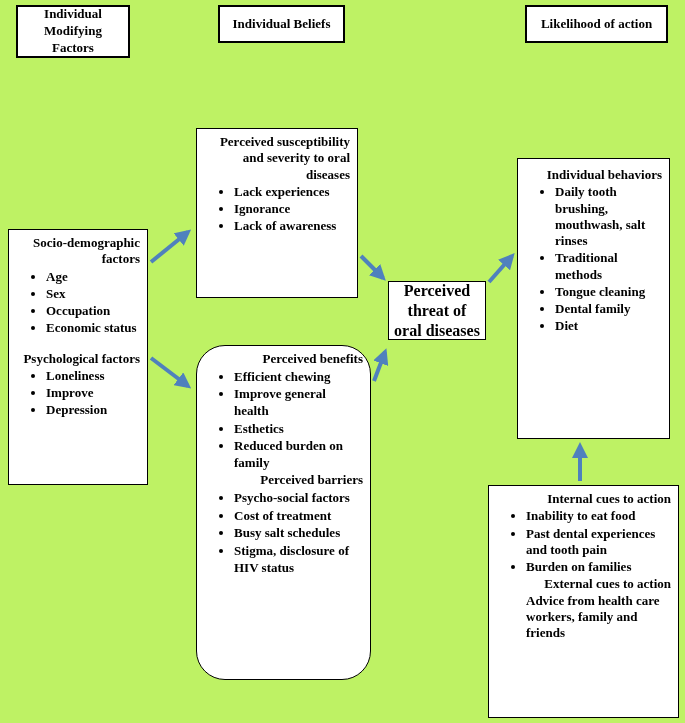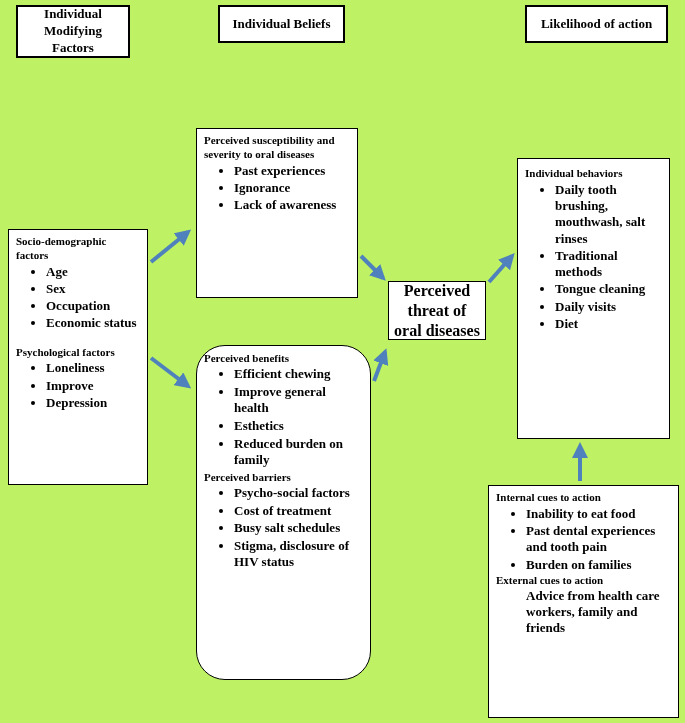--- a/index.html
+++ b/index.html
@@ -4,21 +4,21 @@
 <style>
   :root { --arrow-color:#4f81bd; --border-color:#000000; }
   * { box-sizing: border-box; }
   html, body { margin:0; padding:0; background:#ffffff; }
   body { font-family:"Liberation Serif", serif; font-weight:700; color:#000; }
   #canvas { position:relative; width:685px; height:723px; background:#bef264; overflow:hidden; }
 
   .box { position:absolute; background:#fff; border:1.5px solid var(--border-color); padding:5px 7px; font-size:13px; line-height:1.25; }
   .header-box { border-width:2px; display:flex; align-items:center; justify-content:center; text-align:center; padding:3px 6px; font-size:13px; line-height:1.3; }
 
-  .sec-title { font-size:11px; }
+  .sec-title { font-size:13px;text-align:right; }
   .gap { margin-top:14px; }
   ul { margin:1px 0 1px 0; padding-left:30px; list-style-type:disc; }
   li { margin:0 0 1px 0; }
 
   .center-box { display:flex; align-items:center; justify-content:center; text-align:center; font-size:16px; line-height:1.25; padding:2px 4px; }
 
   .tight { line-height:1.28; }
   .indent-text { padding-left:30px; }
 
   #arrows { position:absolute; left:0; top:0; width:685px; height:723px; pointer-events:none; }
@@ -52,21 +52,21 @@
     <ul>
       <li>Loneliness</li>
       <li>Improve</li>
       <li>Depression</li>
     </ul>
   </div>
 
   <div class="box" style="left:196px; top:128px; width:162px; height:170px;">
     <div class="sec-title">Perceived susceptibility and severity to oral diseases</div>
     <ul>
-      <li>Past experiences</li>
+      <li>Lack experiences</li>
       <li>Ignorance</li>
       <li>Lack of awareness</li>
     </ul>
   </div>
 
   <div class="box tight" style="left:196px; top:345px; width:175px; height:335px;border-radius:29px;">
     <div class="sec-title">Perceived benefits</div>
     <ul>
       <li>Efficient chewing</li>
       <li>Improve general health</li>
@@ -85,21 +85,21 @@
   <div class="box center-box" style="left:388px; top:281px; width:98px; height:59px;">
     <span>Perceived threat of oral diseases</span>
   </div>
 
   <div class="box" style="left:517px; top:158px; width:153px; height:281px; padding-top:8px;">
     <div class="sec-title">Individual behaviors</div>
     <ul>
       <li>Daily tooth brushing, mouthwash, salt rinses</li>
       <li>Traditional methods</li>
       <li>Tongue cleaning</li>
-      <li>Daily visits</li>
+      <li>Dental family</li>
       <li>Diet</li>
     </ul>
   </div>
 
   <div class="box" style="left:488px; top:485px; width:191px; height:233px;">
     <div class="sec-title">Internal cues to action</div>
     <ul>
       <li>Inability to eat food</li>
       <li>Past dental experiences and tooth pain</li>
       <li>Burden on families</li>

